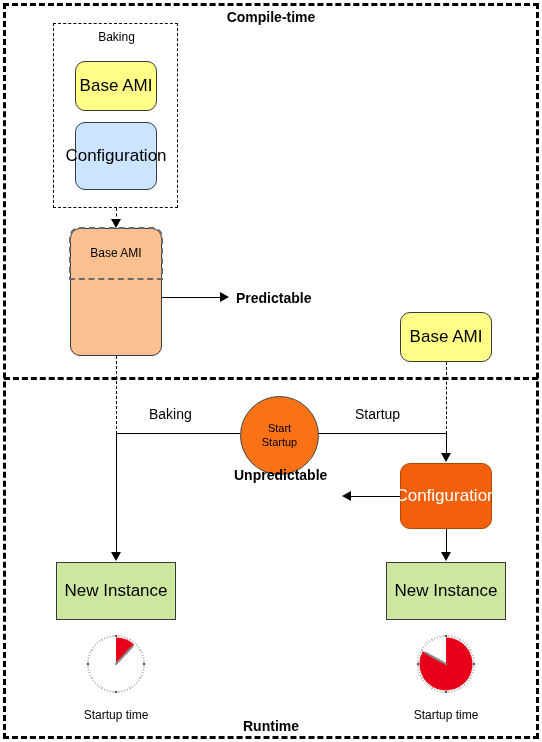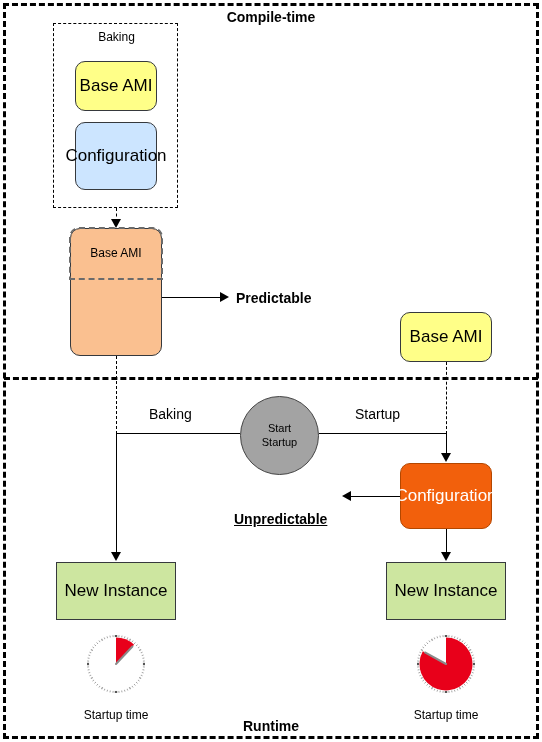--- a/index.html
+++ b/index.html
@@ -138,21 +138,21 @@
     left: 386px; top: 562px; width: 120px; height: 58px;
     background: #cde6a0;
     border: 1.4px solid #36393d;
   }
 
   
   #node-start-instance {
     position: absolute;
     left: 240px; top: 396px; width: 79px; height: 79px;
     border-radius: 50%;
-    background: #a3a3a3;
+    background: #f97316;
     border: 1.3px solid #444444;
     box-sizing: border-box;
     display: flex;
     align-items: center;
     justify-content: center;
     font-size: 11px;
     color: #000000;
     text-align: center;
     line-height: 1.25;
   }
@@ -229,21 +229,21 @@
   #label-frying-edge { left: 355px; top: 406px; }
 
   .outcome-label {
     position: absolute;
     font-size: 14px;
     font-weight: bold;
     color: #000000;
     white-space: nowrap;
   }
   #label-predictable { left: 236px; top: 290px; }
-  #label-unpredictable { left: 234px; top: 511px; text-decoration: underline; }
+  #label-unpredictable { left: 234px; top: 467px; }
 
   
   .stopwatch-wrap {
     position: absolute;
     width: 64px;
     height: 64px;
   }
   #stopwatch-left { left: 84px; top: 632px; }
   #stopwatch-right { left: 414px; top: 632px; }
 

